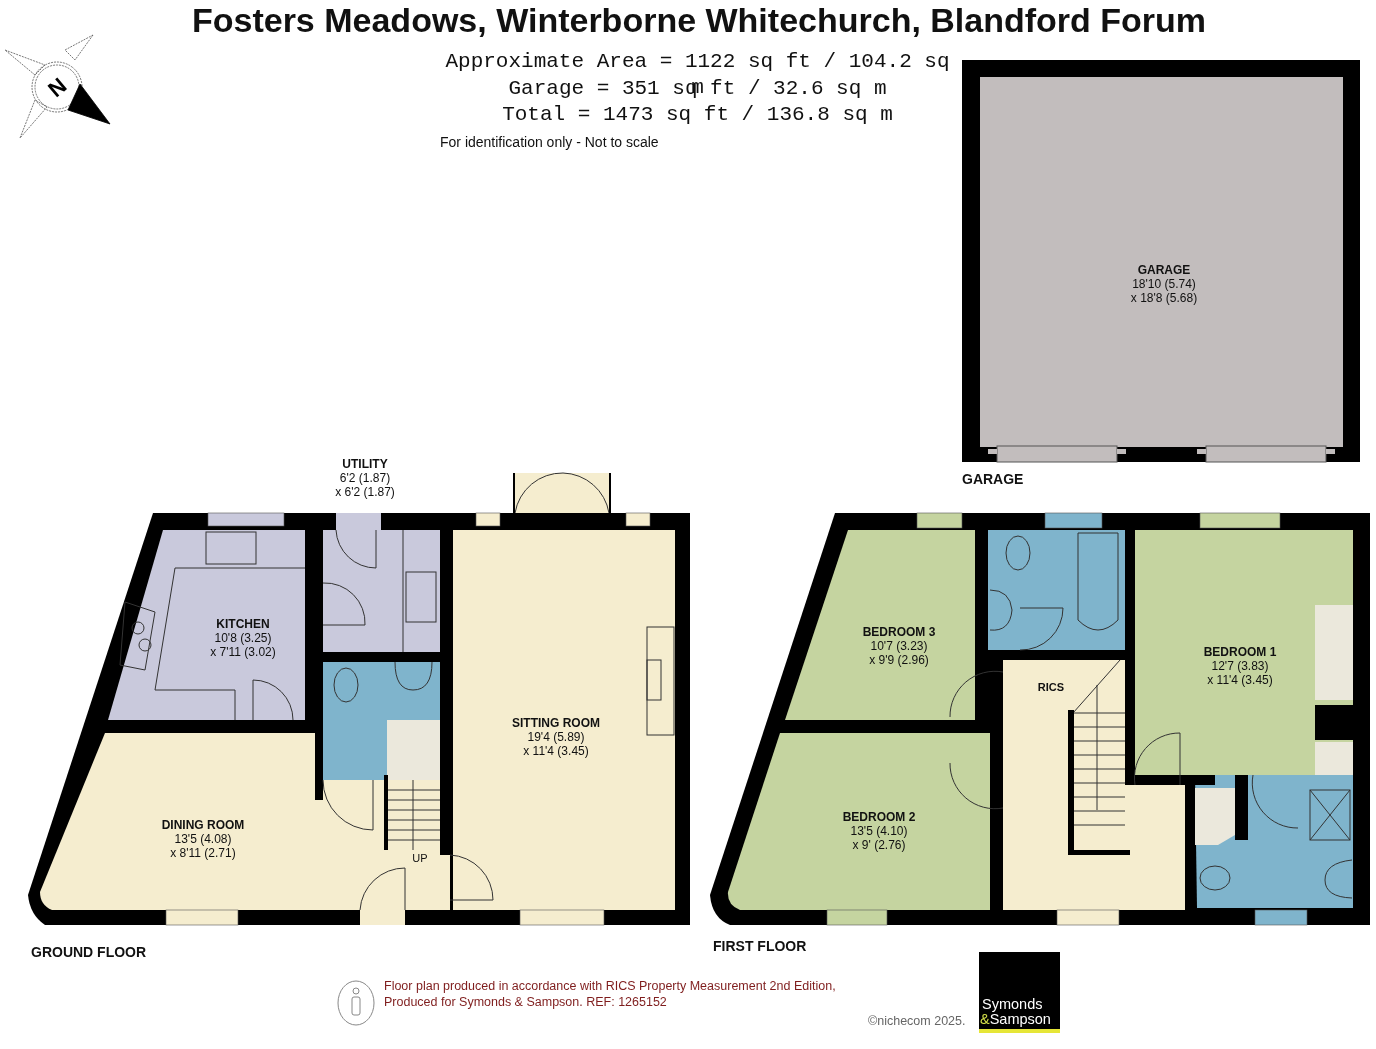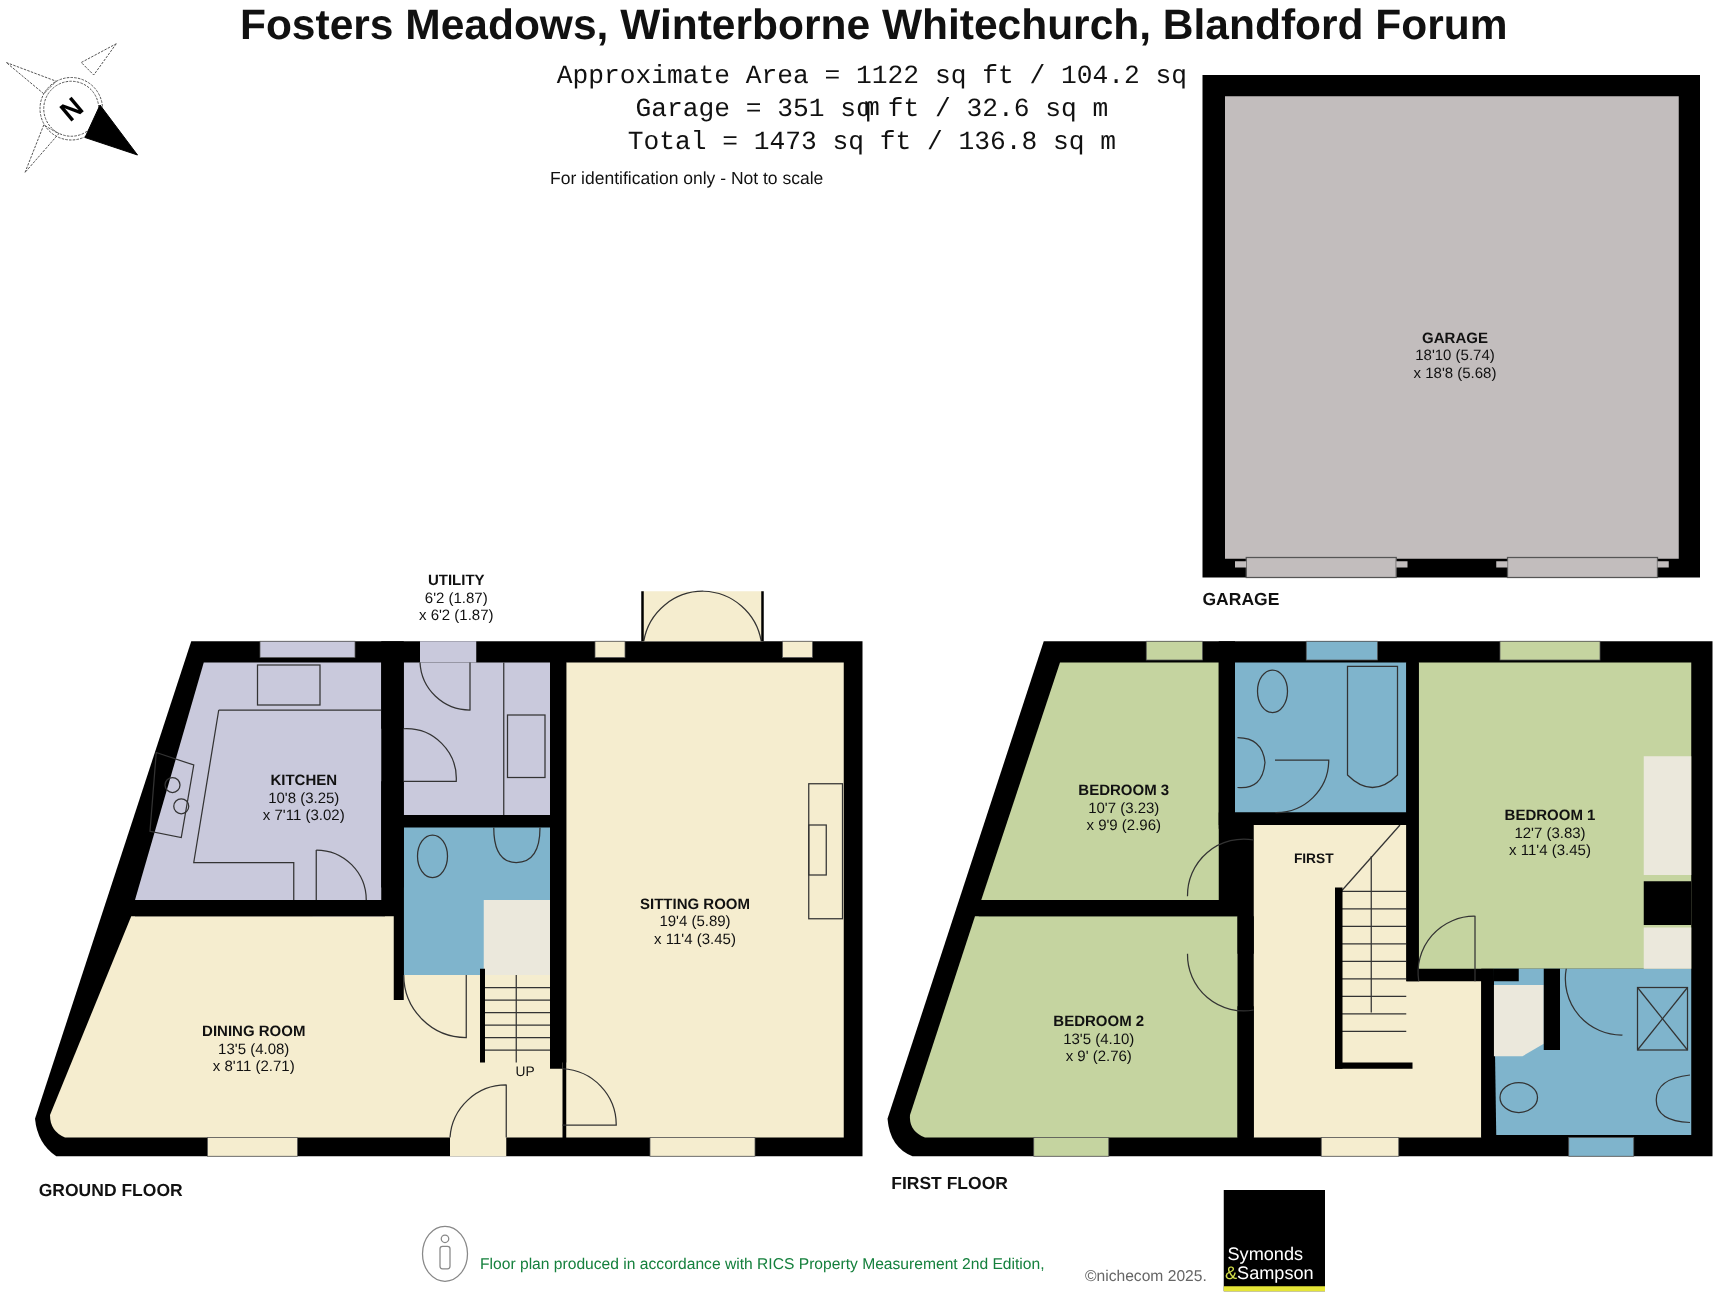--- a/index.html
+++ b/index.html
@@ -5,21 +5,21 @@
   html,body{margin:0;padding:0;background:#fff;}
   body{width:1376px;height:1049px;position:relative;overflow:hidden;font-family:"Liberation Sans",sans-serif;color:#111;}
   .abs{position:absolute;}
   #title{left:0;top:0;width:1398px;text-align:center;font-weight:bold;font-size:34px;line-height:40px;}
   .area{left:440px;width:515px;text-align:center;font-size:21px;line-height:26px;font-family:Liberation Mono, monospace;}
   #note{left:440px;top:134px;width:515px;text-align:left;font-size:14px;}
   svg#plan{position:absolute;left:0;top:0;}
   .rlabel{position:absolute;text-align:center;font-size:12px;line-height:14px;transform:translateX(-50%);white-space:nowrap;}
   .rlabel .n{font-weight:bold;display:block;}
   .flabel{position:absolute;font-weight:bold;font-size:14px;}
-  #footer{left:384px;top:979px;font-size:12.5px;line-height:15.5px;color:#15803d;margin-top:25px;}
+  #footer{left:384px;top:979px;font-size:12.5px;line-height:15.5px;color:#7f1d1d;}
   #copy{left:868px;top:994px;font-size:12.5px;color:#666;margin-top:20px;}
   #logo{left:979px;top:952px;width:81px;height:81px;background:#000000;border-bottom:4px solid #e6e637;box-sizing:border-box;color:#fff;}
   #logo .l1{position:absolute;left:3px;top:44px;font-size:14.5px;}
   #logo .l2{position:absolute;left:1px;top:59px;font-size:14.5px;}
   #logo .amp{color:#d4e04a;}
 </style>
 </head>
 <body>
 
 <div id="title" class="abs">Fosters Meadows, Winterborne Whitechurch, Blandford Forum</div>
@@ -243,23 +243,24 @@
 <div class="rlabel" style="left:879px;top:810px">
   <span class="n">BEDROOM 2</span>
   <span>13'5 (4.10)</span><br>
   <span>x 9' (2.76)</span>
 </div>
 <div class="rlabel" style="left:1240px;top:645px">
   <span class="n">BEDROOM 1</span>
   <span>12'7 (3.83)</span><br>
   <span>x 11'4 (3.45)</span>
 </div>
-<div class="rlabel" style="left:1051px;top:680px;font-weight:bold;font-size:11px">FIRST</div>
+<div class="rlabel" style="left:1051px;top:680px;font-weight:bold;font-size:11px">RICS</div>
 <div class="flabel" style="left:713px;top:938px">FIRST FLOOR</div>
 
 <div id="footer" class="abs">
   <div>Floor plan produced in accordance with RICS Property Measurement 2nd Edition,</div>
+  <div>Produced for Symonds &amp; Sampson.   REF: 1265152</div>
 </div>
 <div id="copy" class="abs">©nichecom 2025.</div>
 <div id="logo" class="abs">
   <span class="l1">Symonds</span>
   <span class="l2"><span class="amp">&amp;</span><span>Sampson</span></span>
 </div>
 
 </body></html>

